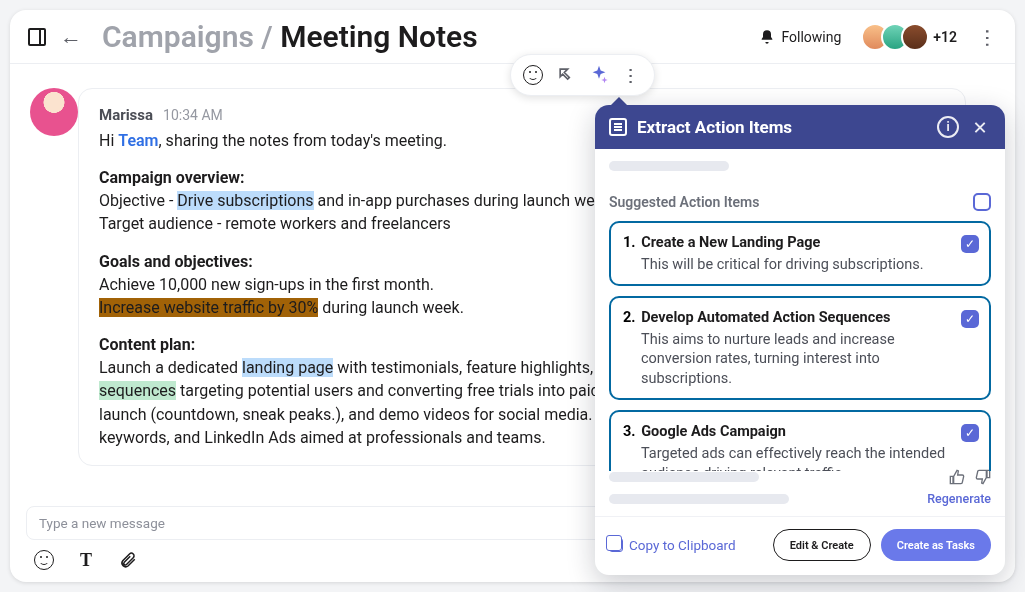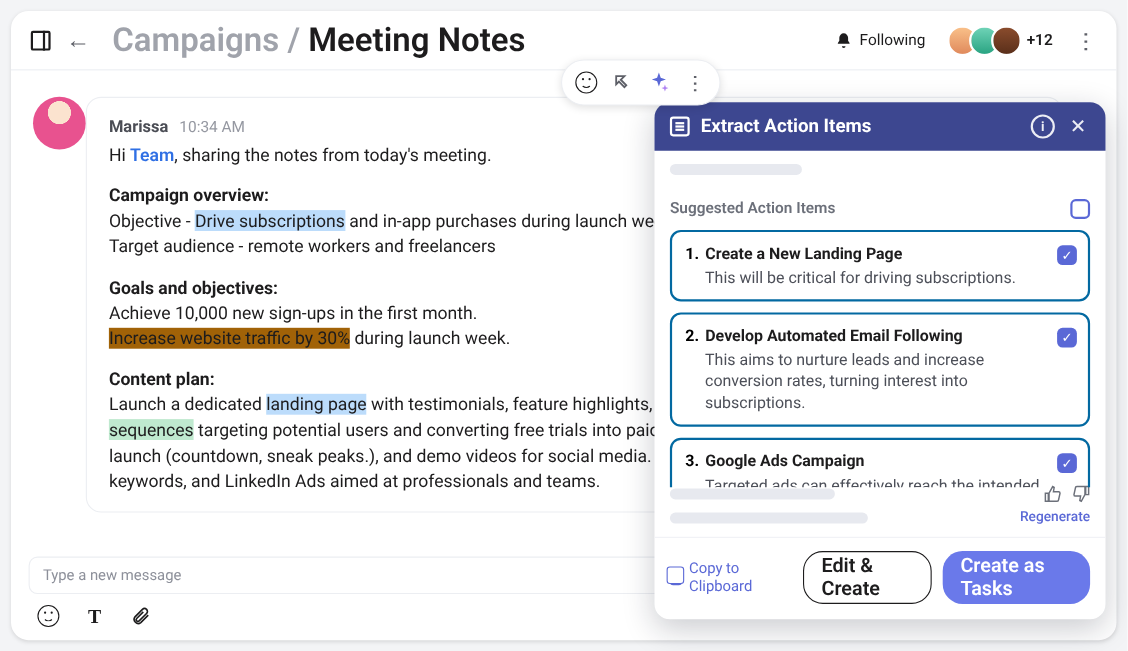--- a/index.html
+++ b/index.html
@@ -63,21 +63,21 @@
     background: #fff; border: 1px solid #eceef2; border-radius: 999px;
     display: flex; align-items: center; justify-content: space-evenly;
     box-shadow: 0 2px 8px rgba(0,0,0,.12); z-index: 3;
   }
   .tb-ico { width: 22px; height: 22px; display: flex; align-items: center; justify-content: center; color: #5e6068; font-size: 20px; }
   .sparkle svg { width: 22px; height: 22px; }
   .vmore { font-size: 18px; color: #5e6068; transform: rotate(90deg); letter-spacing: -2px; }
 
   
   .ai-panel {
-    position: absolute; top: 83px; left: 585px; width: 410px; height: 470px;
+    position: absolute; top: 95px; left: 585px; width: 410px; height: 470px;
     background: #fff; border-radius: 14px; box-shadow: 0 8px 28px rgba(20,22,40,.22);
     display: flex; flex-direction: column; z-index: 2;
   }
   .ai-panel::before {
     content: ""; position: absolute; top: -8px; left: 16px;
     border-left: 8px solid transparent; border-right: 8px solid transparent;
     border-bottom: 8px solid #3d4790;
   }
   .ai-head {
     background: #3d4790; color: #fff; border-radius: 14px 14px 0 0;
@@ -117,21 +117,21 @@
   .regen { color:#5a68d6; font-size: 12.5px; font-weight: 500; cursor: pointer; }
 
   .ai-actions {
     display: flex; align-items: center; gap: 10px; padding: 12px 14px 14px;
     border-top: 1px solid #f0f1f5; margin-top: 10px;
   }
   .copy-btn { color:#5a68d6; font-size: 13.5px; display:flex; align-items:center; gap:6px; cursor:pointer; }
   .copy-ico { width:14px; height:14px; border: 1.6px solid #5a68d6; border-radius:3px; position:relative; }
   .copy-ico::after { content:""; position:absolute; width:14px; height:14px; border:1.6px solid #5a68d6; border-radius:3px; top:-4px; left:-4px; background:#fff; }
   .ai-spacer { flex: 1; }
-  .btn { height: 48px; border-radius: 18px; display:flex; align-items:center; padding: 12px 16px; font-size: 18px; font-weight: 600; cursor:pointer; }
+  .btn { height: 32px; border-radius: 18px; display:flex; align-items:center; padding: 12px 16px; font-size: 11px; font-weight: 600; cursor:pointer; }
   .btn-outline { border: 1.6px solid #1d1c1d; color:#1d1c1d; background:#fff; }
   .btn-primary { background:#6a79ea; color:#fff; border:none; }
 
   
   .composer-wrap { position: absolute; left: 16px; right: 16px; bottom: 12px; }
   .composer {
     height: 34px; border: 1px solid #eceef2; border-radius: 8px;
     display: flex; align-items: center; padding: 0 12px; font-size: 13.5px; color: #8d909a;
     margin-bottom: 10px;
   }
@@ -239,21 +239,21 @@
         <span class="sugg-label">Suggested Action Items</span>
         <span class="ck-all"></span>
       </div>
 
       <div class="ai-item">
         <div><span class="num">1.</span> <span class="ai-t">Create a New Landing Page</span></div>
         <div class="ai-d">This will be critical for driving subscriptions.</div>
         <span class="ai-ck">✓</span>
       </div>
       <div class="ai-item">
-        <div><span class="num">2.</span> <span class="ai-t">Develop Automated Email Following</span></div>
+        <div><span class="num">2.</span> <span class="ai-t">Develop Automated Action Sequences</span></div>
         <div class="ai-d">This aims to nurture leads and increase conversion rates, turning interest into subscriptions.</div>
         <span class="ai-ck">✓</span>
       </div>
       <div class="ai-item">
         <div><span class="num">3.</span> <span class="ai-t">Google Ads Campaign</span></div>
         <div class="ai-d">Targeted ads can effectively reach the intended audience driving relevant traffic.</div>
         <span class="ai-ck">✓</span>
       </div>
     </div>
 

